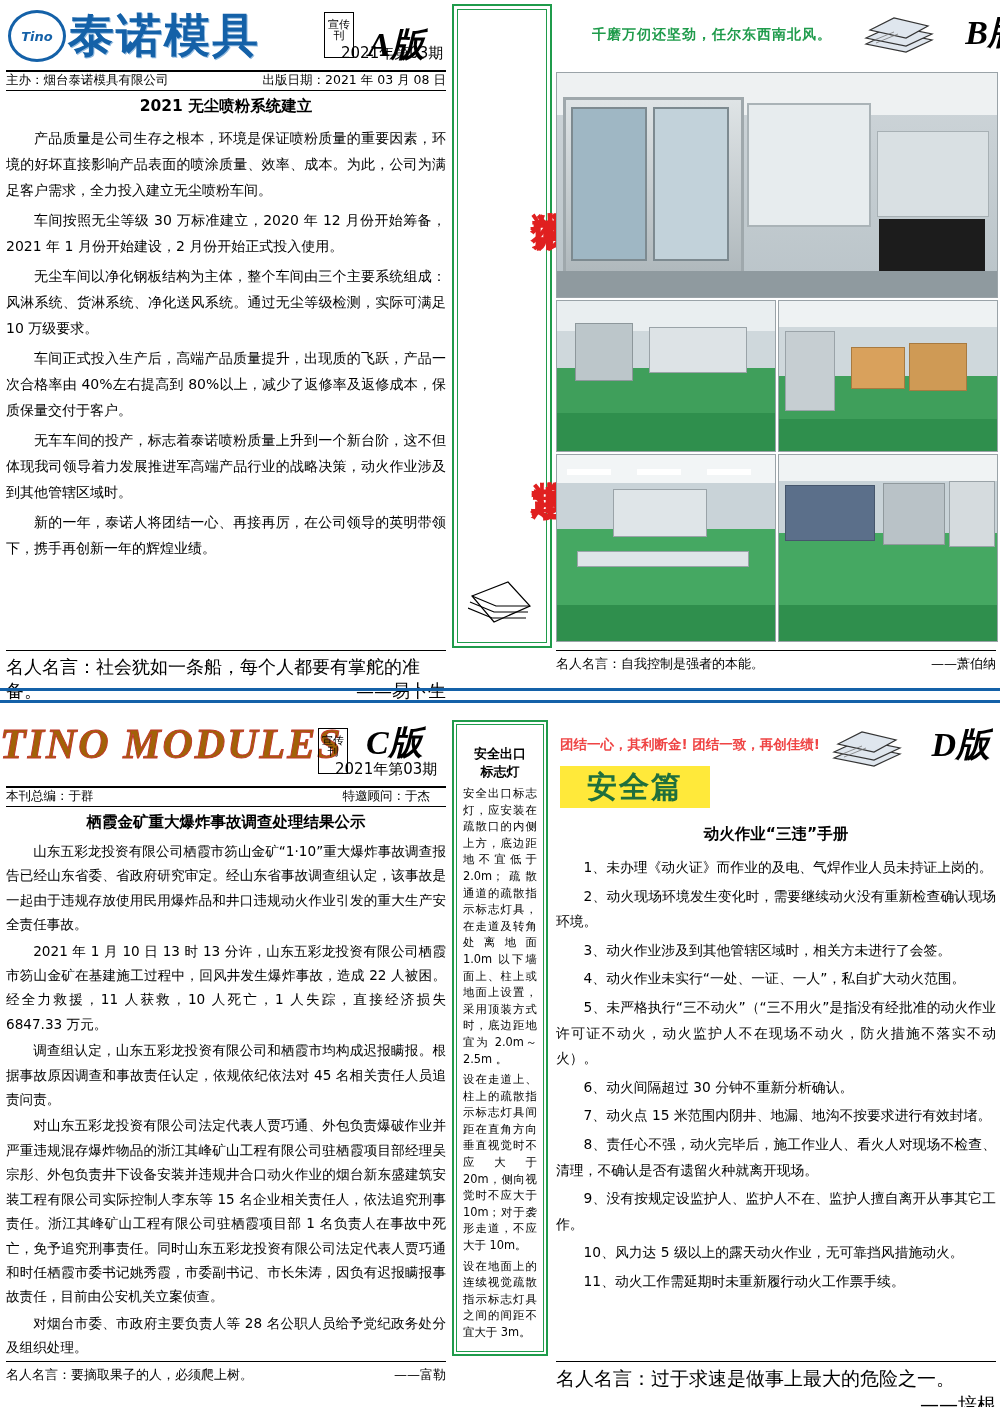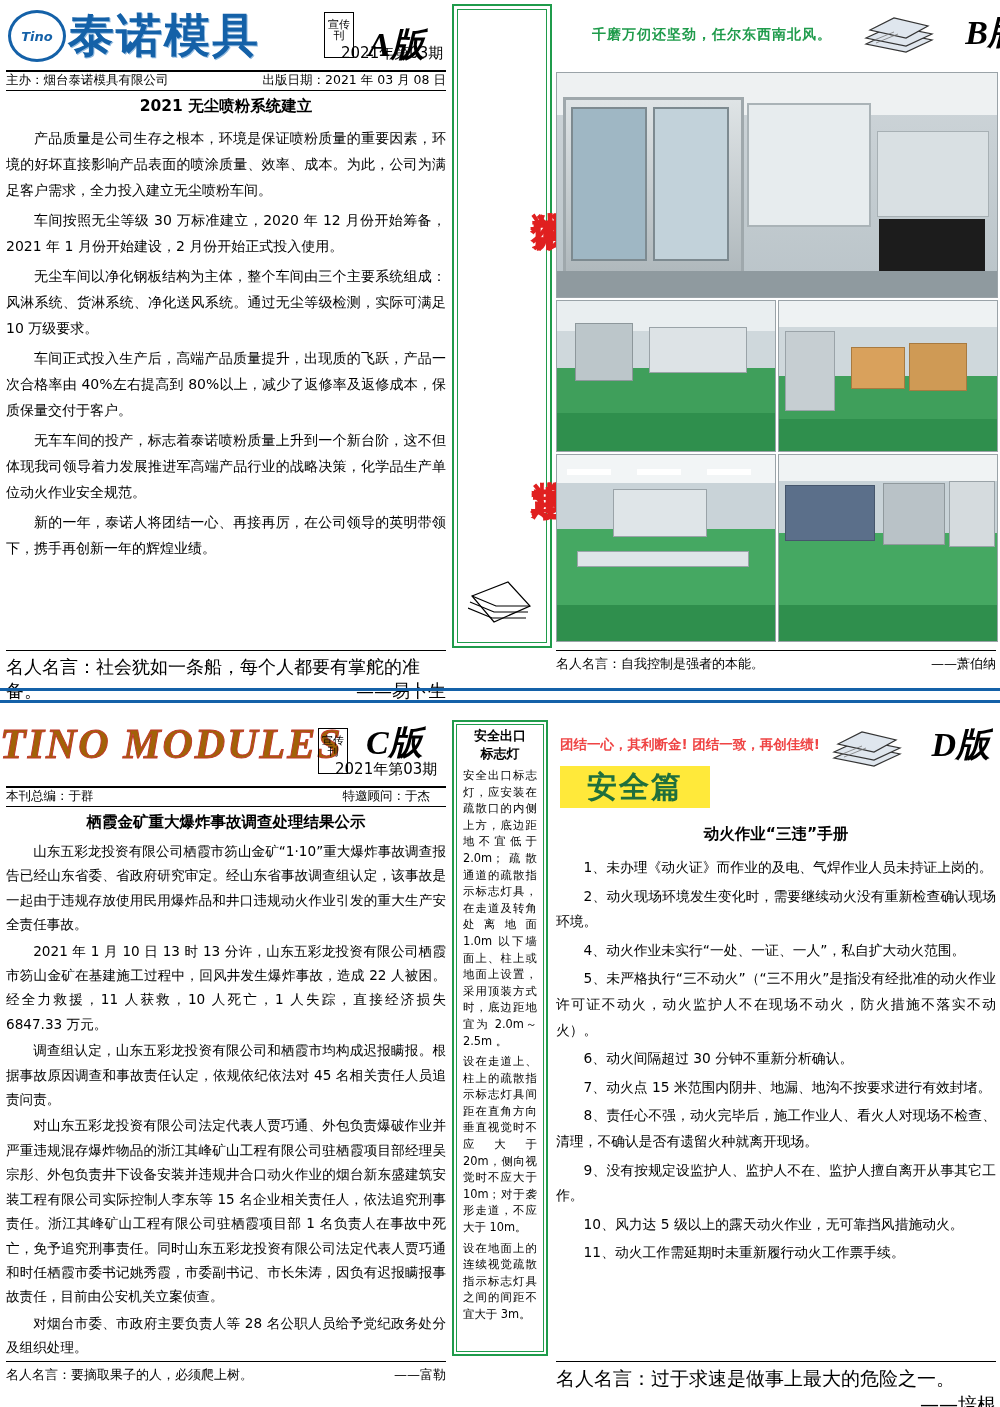--- a/index.html
+++ b/index.html
@@ -119,21 +119,21 @@
 
   .quoteC{position:absolute;left:6px;top:655px;width:440px;font-size:13px;}
   .quoteC .line{border-top:1px solid #000;margin-bottom:4px;}
 
   
   .spanel{
     position:absolute;left:452px;top:14px;width:96px;height:636px;
     border:2px solid #1f9b4b;background:#fff;box-sizing:border-box;
   }
   .spanel .inner{position:absolute;left:2px;top:2px;right:2px;bottom:2px;border:1px solid #1f9b4b;
-    padding:2px 6px;box-sizing:border-box;overflow:hidden;}
+    padding:20px 6px;box-sizing:border-box;overflow:hidden;}
   .spanel h3{font-size:13px;text-align:center;margin:0;line-height:18px;font-weight:bold;}
   .spanel p{font-size:11.4px;line-height:16.6px;margin:4px 0 0 0;text-align:justify;}
 
   
   .dheader{position:absolute;left:556px;top:14px;width:440px;height:62px;}
   .dslogan{position:absolute;left:4px;top:16px;font-size:13.5px;color:#ef4444;font-weight:bold;}
   .dbooks{position:absolute;right:92px;top:4px;width:74px;height:48px;}
   .dedition{
     position:absolute;right:6px;top:2px;font-size:34px;font-style:italic;font-weight:bold;
     font-family:"Liberation Serif",serif;
@@ -171,21 +171,21 @@
     <div class="r cjk">出版日期：2021 年 03 月 08 日</div>
     <div class="infobar-bot"></div>
   </div>
 
   <div class="artA">
     <h2>2021 无尘喷粉系统建立</h2>
     <p>产品质量是公司生存之根本，环境是保证喷粉质量的重要因素，环境的好坏直接影响产品表面的喷涂质量、效率、成本。为此，公司为满足客户需求，全力投入建立无尘喷粉车间。</p>
     <p>车间按照无尘等级 30 万标准建立，2020 年 12 月份开始筹备，2021 年 1 月份开始建设，2 月份开始正式投入使用。</p>
     <p>无尘车间以净化钢板结构为主体，整个车间由三个主要系统组成：风淋系统、货淋系统、净化送风系统。通过无尘等级检测，实际可满足 10 万级要求。</p>
     <p>车间正式投入生产后，高端产品质量提升，出现质的飞跃，产品一次合格率由 40%左右提高到 80%以上，减少了返修率及返修成本，保质保量交付于客户。</p>
-    <p>无车车间的投产，标志着泰诺喷粉质量上升到一个新台阶，这不但体现我司领导着力发展推进军高端产品行业的战略决策，化学品生产单位动火作业安全规范。</p>
+    <p>无车车间的投产，标志着泰诺喷粉质量上升到一个新台阶，这不但体现我司领导着力发展推进军高端产品行业的战略决策，动火作业涉及到其他管辖区域时。</p>
     <p>新的一年，泰诺人将团结一心、再接再厉，在公司领导的英明带领下，携手再创新一年的辉煌业绩。</p>
   </div>
 
   <div class="quoteA">
     <div class="line"></div>
     <span>名人名言：</span><span>社会犹如一条船，每个人都要有掌舵的准备。</span><span class="q-author">——易卜生</span>
   </div>
 
   <div class="vpanel">
     <div class="vpanel-inner"></div>
@@ -333,20 +333,21 @@
   </div>
 
   <div class="dbanner">
     <span class="cjk">安全篇</span>
   </div>
 
   <div class="artD">
     <h2>动火作业“三违”手册</h2>
     <p>1、未办理《动火证》而作业的及电、气焊作业人员未持证上岗的。</p>
     <p>2、动火现场环境发生变化时，需要继续动火没有重新检查确认现场环境。</p>
+    <p>3、动火作业涉及到其他管辖区域时，相关方未进行了会签。</p>
     <p>4、动火作业未实行“一处、一证、一人”，私自扩大动火范围。</p>
     <p>5、未严格执行“三不动火”（“三不用火”是指没有经批准的动火作业许可证不动火，动火监护人不在现场不动火，防火措施不落实不动火）。</p>
     <p>6、动火间隔超过 30 分钟不重新分析确认。</p>
     <p>7、动火点 15 米范围内阴井、地漏、地沟不按要求进行有效封堵。</p>
     <p>8、责任心不强，动火完毕后，施工作业人、看火人对现场不检查、清理，不确认是否有遗留火种就离开现场。</p>
     <p>9、没有按规定设监护人、监护人不在、监护人擅自离开从事其它工作。</p>
     <p>10、风力达 5 级以上的露天动火作业，无可靠挡风措施动火。</p>
     <p>11、动火工作需延期时未重新履行动火工作票手续。</p>
   </div>
 

